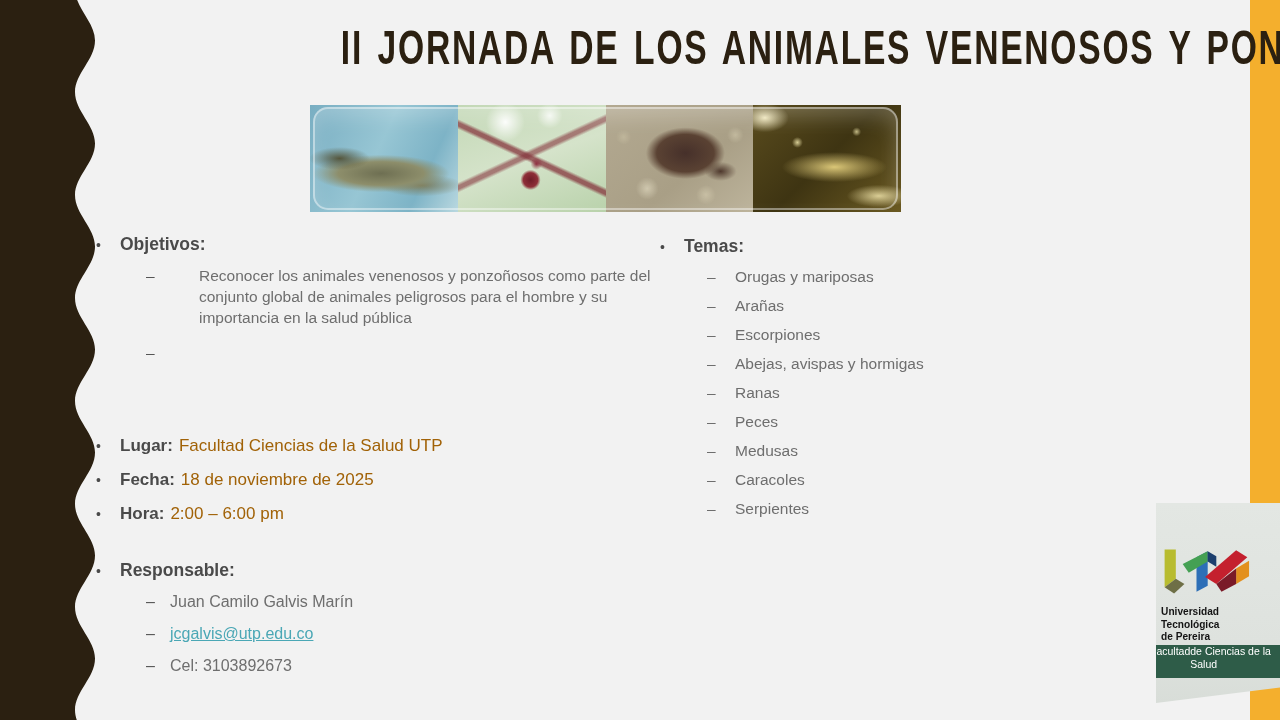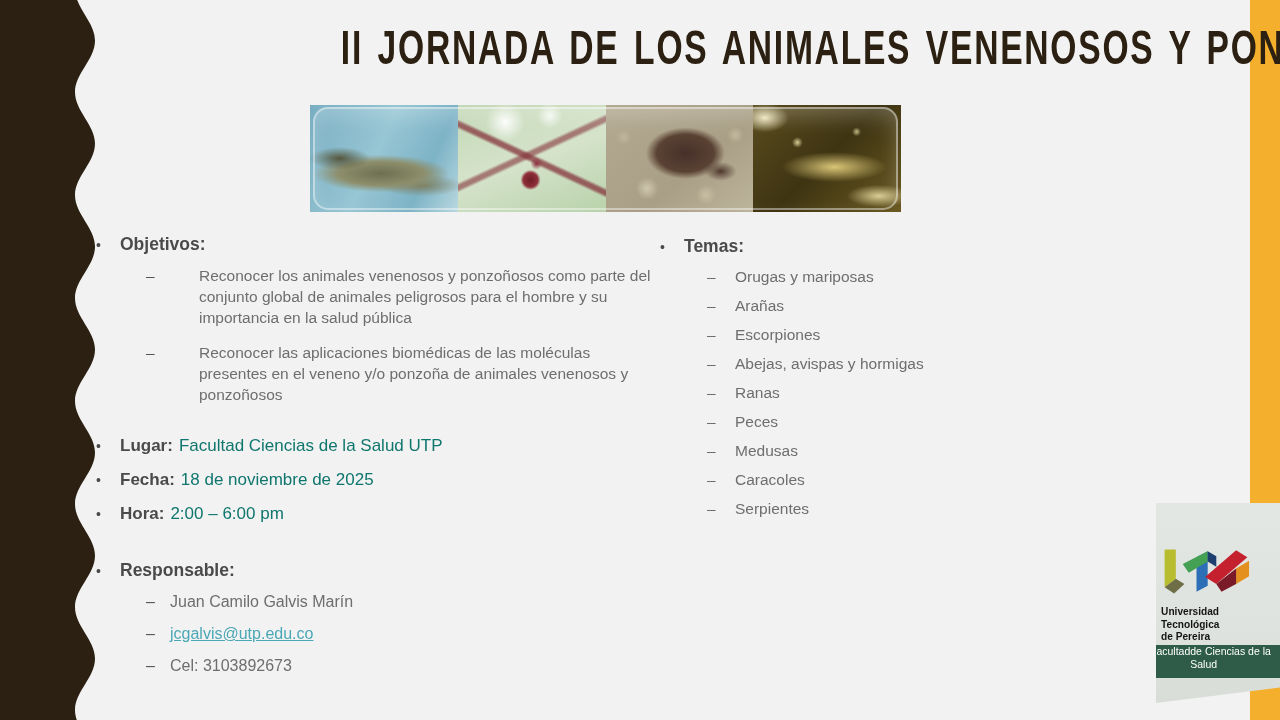--- a/index.html
+++ b/index.html
@@ -72,21 +72,21 @@
   .left-col{position:absolute;left:96px;top:234px;width:560px;}
   .left-col .h-row{margin-bottom:10px;}
   .left-col .sub-item{padding-left:50px;margin-bottom:14px;font-size:15.5px;line-height:21px;}
   .left-col .sub-item .dash{width:24px;}
   .left-col .sub-item .txt{width:482px;margin-left:29px;}
 
   .details{position:absolute;left:96px;top:434px;width:560px;}
   .detail-row{display:flex;align-items:baseline;font-size:17px;margin-bottom:10px;line-height:23px;}
   .detail-row .bullet{width:24px;flex:none;font-size:14px;color:#4A4A4A;}
   .detail-row .lbl{font-weight:700;color:#4A4A4A;margin-right:6px;text-align:right;}
-  .detail-row .val{color:#0f766e;}
+  .detail-row .val{color:#a16207;}
 
   .resp{position:absolute;left:96px;top:560px;width:560px;}
   .resp .h-row{margin-bottom:10px;}
   .resp .sub-item{padding-left:50px;margin-bottom:11px;font-size:16px;line-height:21px;}
   .resp .sub-item .dash{width:24px;}
   .email-link{color:#4AA7B5;text-decoration:underline;}
 
   .right-col{position:absolute;left:652px;top:236px;width:440px;}
   .right-col .h-row{margin-bottom:10px;padding-left:8px;}
   .tema-item{display:flex;align-items:baseline;padding-left:55px;margin-bottom:9px;font-size:15.5px;line-height:20px;}
@@ -153,21 +153,20 @@
     <div class="h-row">
       <span class="bullet">•</span>
       <span>Objetivos:</span>
     </div>
     <div class="sub-item">
       <span class="dash">–</span>
       <span class="txt">Reconocer los animales venenosos y ponzoñosos como parte del conjunto global de animales peligrosos para el hombre y su importancia en la salud pública</span>
     </div>
     <div class="sub-item">
       <span class="dash">–</span>
-      <span class="txt">Reconocer las aplicaciones biomédicas de las moléculas presentes en el veneno y/o ponzoña de animales venenosos y ponzoñosos</span>
     </div>
   </div>
 
   <div class="details">
     <div class="detail-row">
       <span class="bullet">•</span>
       <span class="lbl">Lugar:</span>
       <span class="val">Facultad Ciencias de la Salud UTP</span>
     </div>
     <div class="detail-row">

